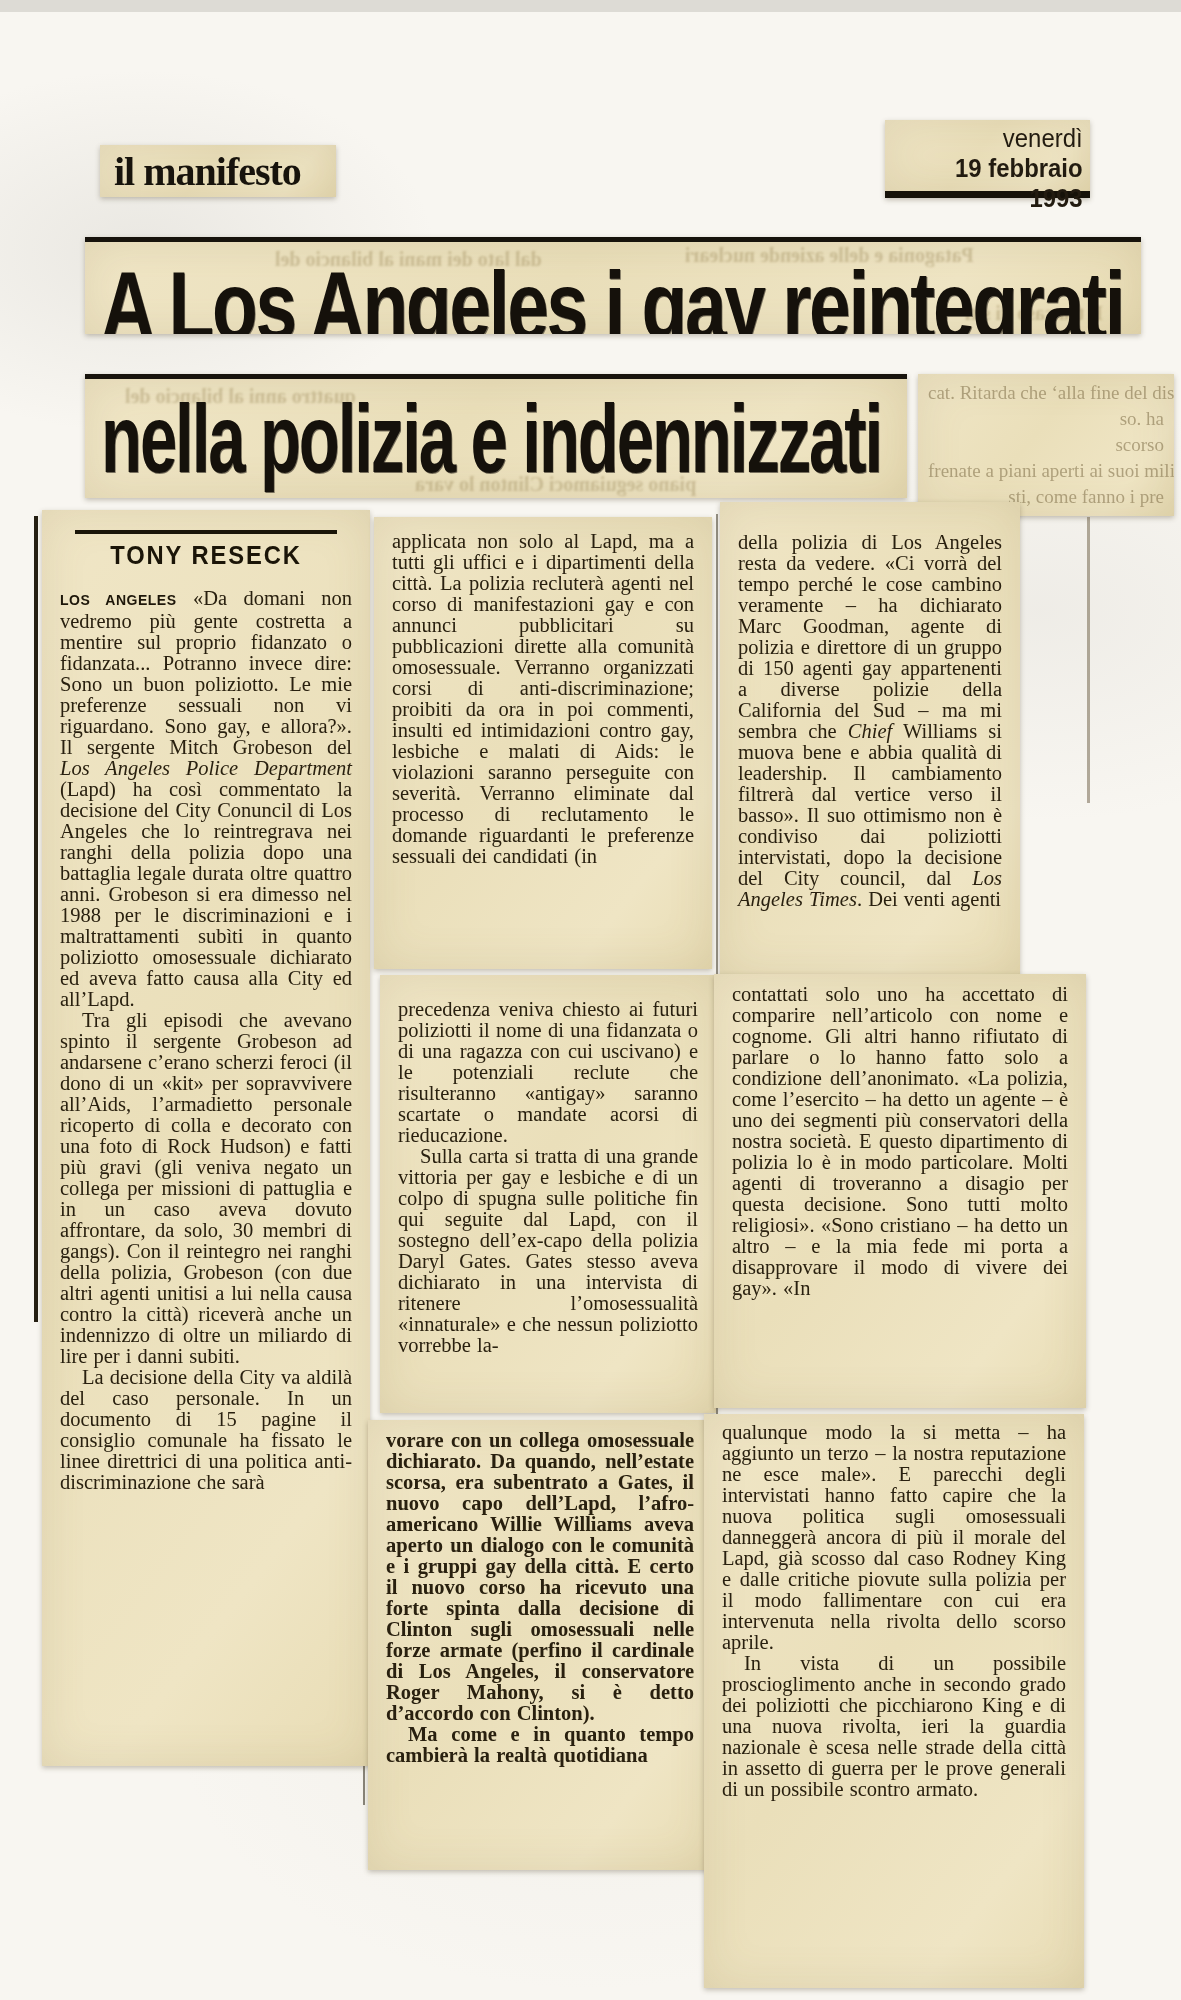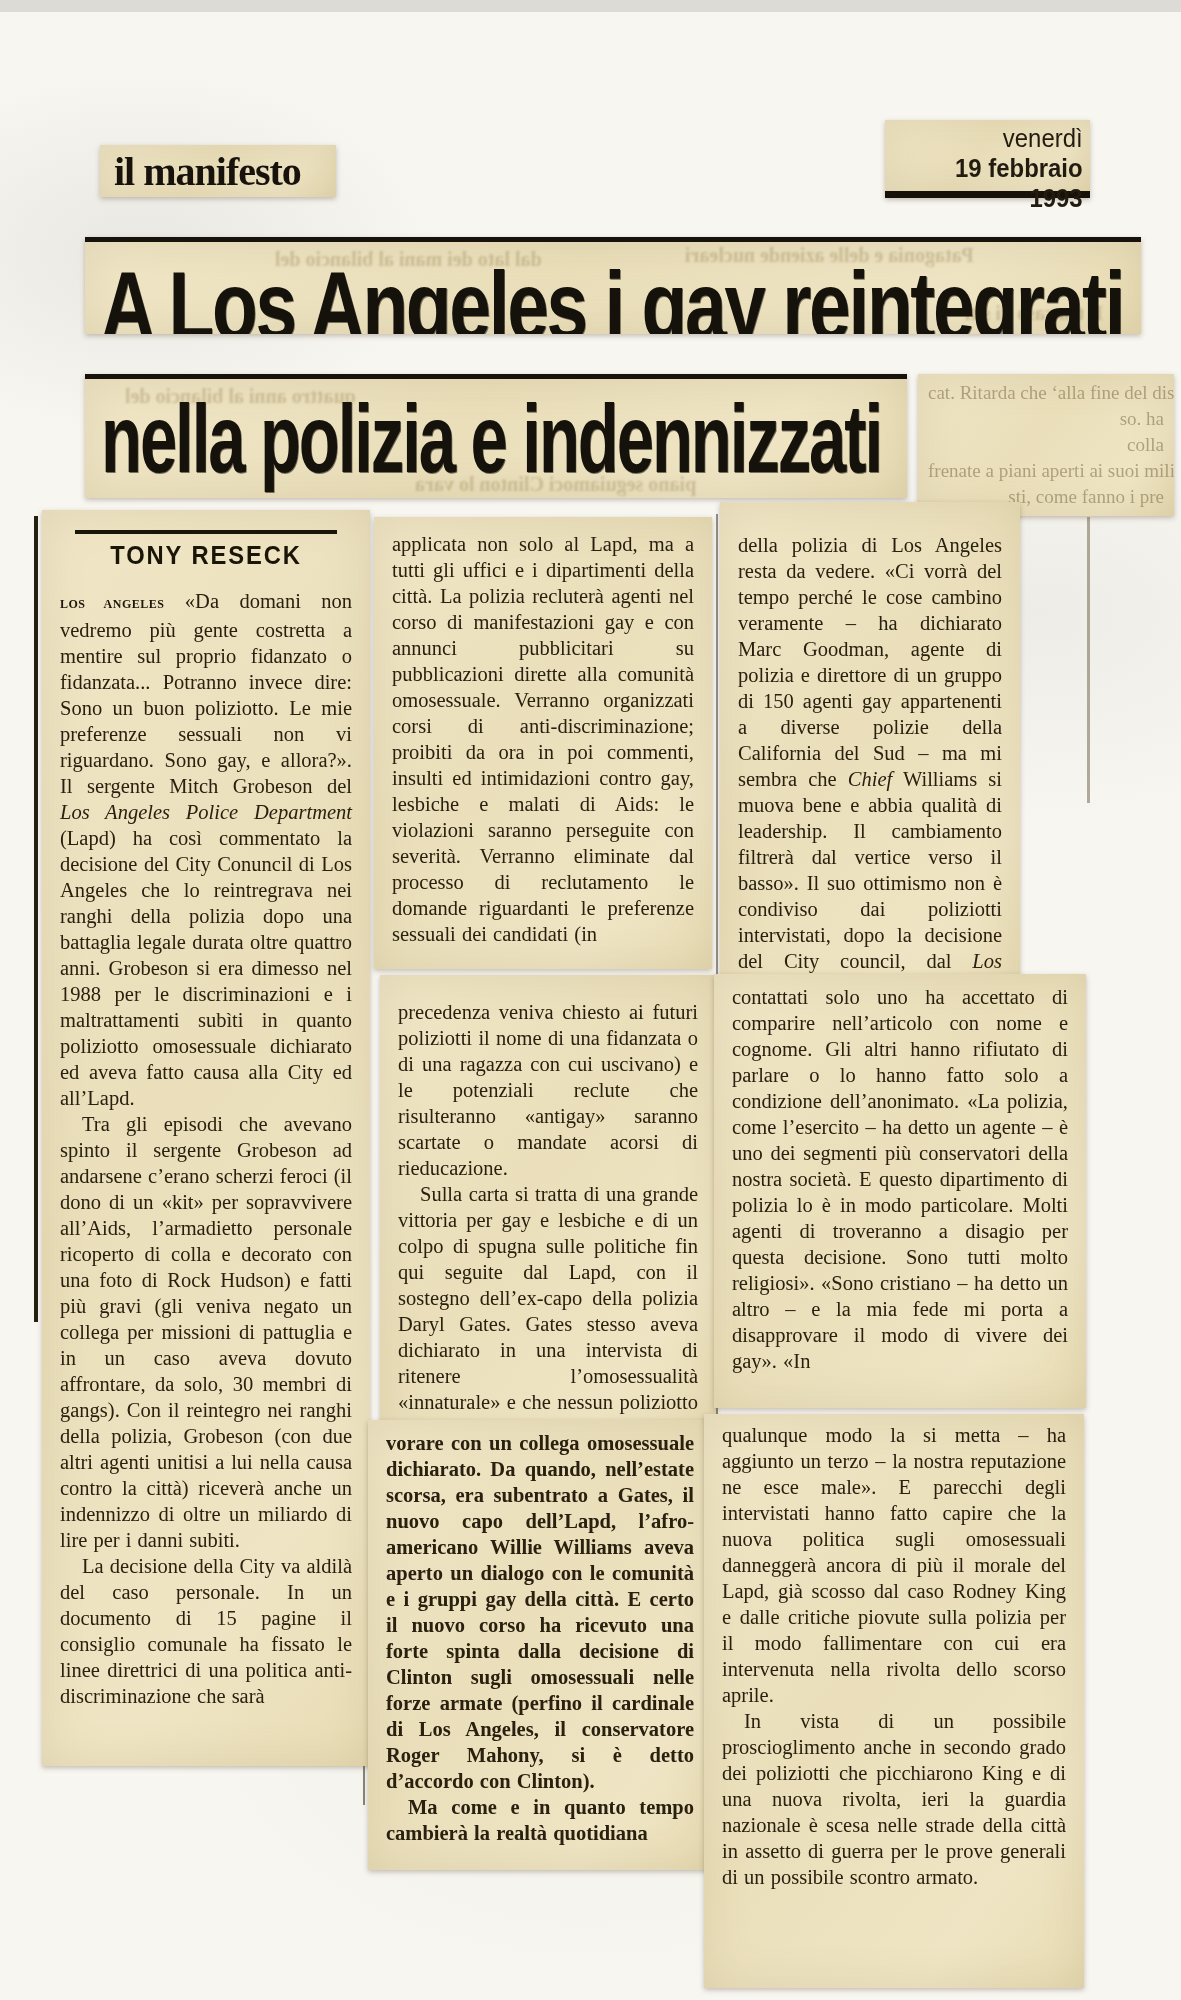--- a/index.html
+++ b/index.html
@@ -59,27 +59,27 @@
   .col{box-sizing:border-box;overflow:visible;}
   .col .inner{padding:0 18px;}
   .col1{left:42px;top:498px;width:328px;min-height:1256px;padding-top:18px;}
   .c2a{left:374px;top:505px;width:338px;min-height:452px;padding-top:14px;}
   .c2b{left:380px;top:963px;width:336px;min-height:438px;padding-top:24px;}
   .c2c{left:368px;top:1408px;width:344px;min-height:450px;padding-top:10px;font-weight:bold;}
   .c3a{left:720px;top:490px;width:300px;min-height:474px;padding-top:30px;}
   .c3b{left:714px;top:962px;width:372px;min-height:434px;padding-top:10px;}
   .c3c{left:704px;top:1402px;width:380px;min-height:574px;padding-top:8px;}
   .para{
-    margin:0;font-size:20.5px;line-height:26px;text-align:justify;color:#29200f;
+    margin:0;font-size:20.5px;line-height:21px;text-align:justify;color:#29200f;
     word-spacing:1px;
   }
   .para.indent{text-indent:22px;}
   .para .it{font-style:italic;}
   .para .lead{
-    font-family:Liberation Serif, serif;font-weight:bold;font-size:12px;
+    font-family:Liberation Sans, sans-serif;font-weight:bold;font-size:14px;
     letter-spacing:.5px;color:#1d1609;
   }
   .bylinebox{width:262px;margin:2px auto 4px auto;border-top:4px solid #1a1509;padding-top:7px;}
   .byline{
     font-family:"Liberation Sans", sans-serif;font-weight:bold;font-size:25px;
     letter-spacing:2px;text-align:center;color:#1b1508;transform:scaleX(.95);
   }
   .byline-gap{height:14px;}
   .vrule{position:absolute;background:#2c2516;}
   .col-left-rule{left:34px;top:504px;width:4px;height:806px;background:#262013;}
@@ -110,21 +110,21 @@
 
   <div class="clip hl hl2">
     <span class="ghost" style="left:330px;top:94px;">piano seguiamoci Clinton lo vara</span>
     <span class="ghost" style="left:40px;top:6px;">quattro anni al bilancio del</span>
     <div class="htext" style="transform: scaleX(0.698925);">nella polizia e indennizzati</div>
   </div>
 
   <div class="clip edgefrag">
       <div class="ghost-line">cat. Ritarda che ‘alla fine del discor-</div>
       <div class="ghost-line">so. ha</div>
-      <div class="ghost-line">colla</div>
+      <div class="ghost-line">scorso</div>
       <div class="ghost-line">frenate a piani aperti ai suoi mili-</div>
       <div class="ghost-line">sti, come fanno i pre</div>
     </div>
   <div class="edge-tear"></div>
 
   <div class="vrule col-left-rule"></div>
   <div class="vrule divider1"></div>
   <div class="vrule divider2"></div>
 
   <div class="clip col col1">

